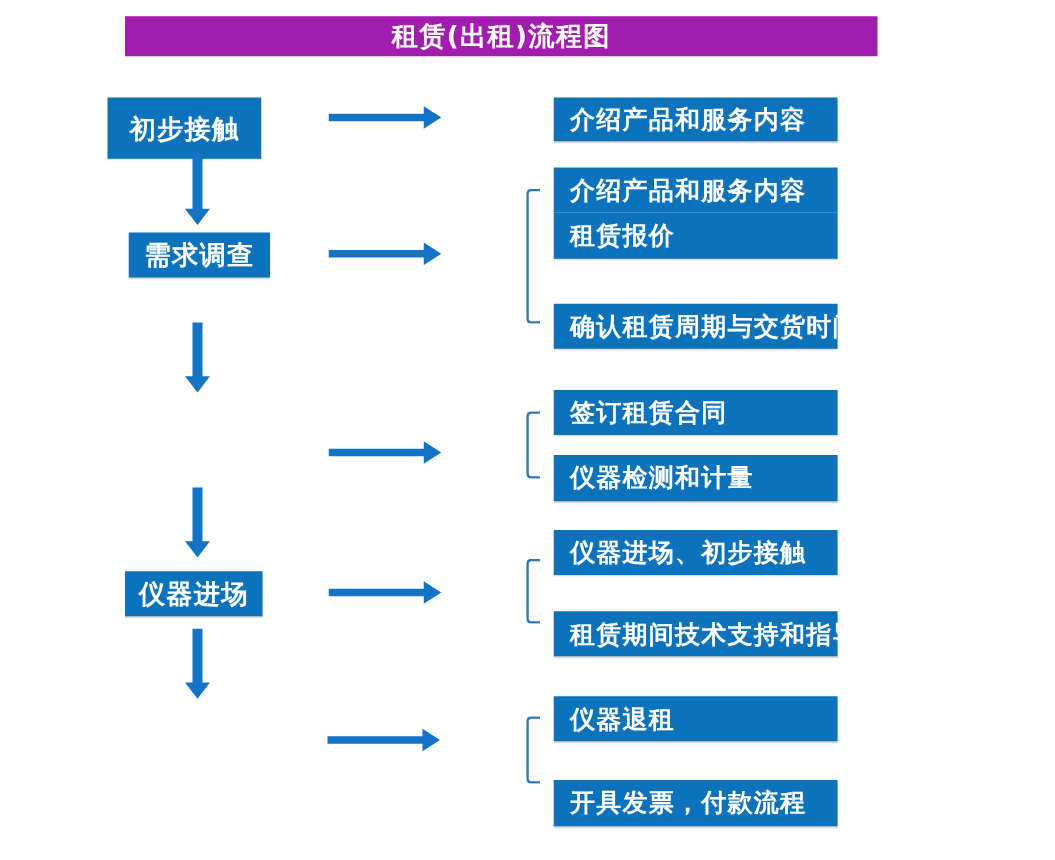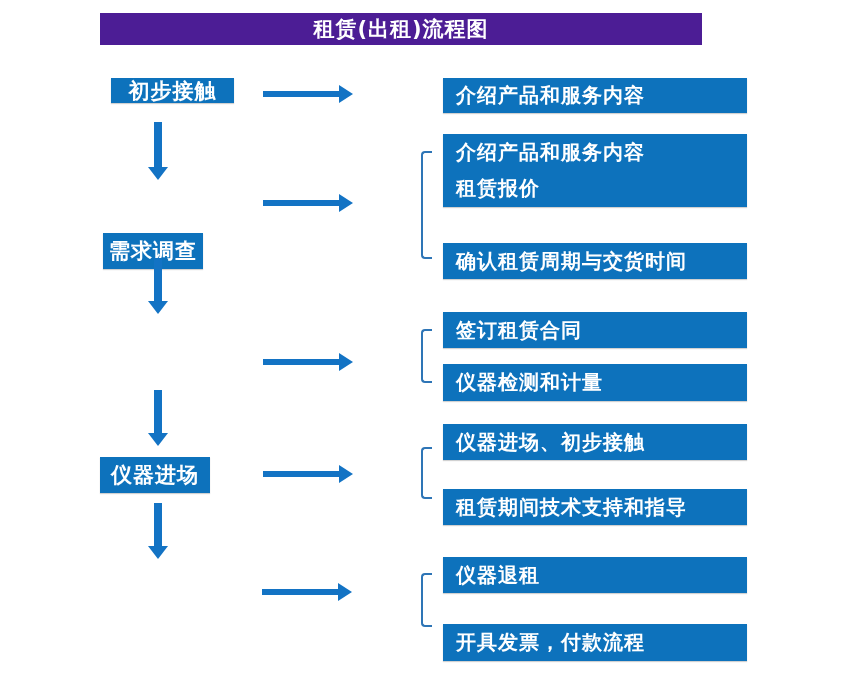--- a/index.html
+++ b/index.html
@@ -12,21 +12,21 @@
     position: relative;
     width: 844px;
     height: 688px;
     background: #ffffff;
     overflow: hidden;
   }
   .title-bar {
     position: absolute;
     left: 100px; top: 13px;
     width: 602px; height: 32px;
-    background: #4c1d95;
+    background: #a21caf;
     color: #ffffff;
     font-weight: bold;
     font-size: 21px;
     letter-spacing: 1px;
     display: flex;
     align-items: center;
     justify-content: center;
   }
   .node {
     position: absolute;
@@ -39,21 +39,21 @@
     white-space: nowrap;
   }
   .node.left {
     display: flex;
     align-items: center;
     justify-content: center;
     font-size: 21px;
   }
   .node.right {
     left: 443px;
-    width: 304px;
+    width: 227px;
     display: flex;
     align-items: center;
     padding-left: 13px;
     font-size: 20px;
   }
   
   .harrow {
     position: absolute;
     height: 6px;
     background: #1373c4;
@@ -99,24 +99,24 @@
 </style>
 </head>
 <body>
 
 <div class="canvas">
 
   <div class="title-bar">
     <span>租赁(出租)流程图</span>
   </div>
 
-  <div class="node left" style="left:111px; top:78px;  width:123px; height:25px;font-family:Liberation Serif, serif;">
+  <div class="node left" style="left:86px; top:78px;  width:123px; height:49px;font-family:Liberation Serif, serif;">
     <span>初步接触</span>
   </div>
-  <div class="node left" style="left:103px; top:186px; width:100px; height:36px;margin-top:47px;">
+  <div class="node left" style="left:103px; top:186px; width:113px; height:36px;">
     <span>需求调查</span>
   </div>
   <div class="node left" style="left:100px; top:457px; width:110px; height:36px;">
     <span>仪器进场</span>
   </div>
 
   <div class="varrow" style="left:154px; top:122px; height:46px;"></div>
   <div class="varrow" style="left:154px; top:258px; height:44px;"></div>
   <div class="varrow" style="left:154px; top:390px; height:44px;"></div>
   <div class="varrow" style="left:154px; top:503px; height:44px;"></div>

